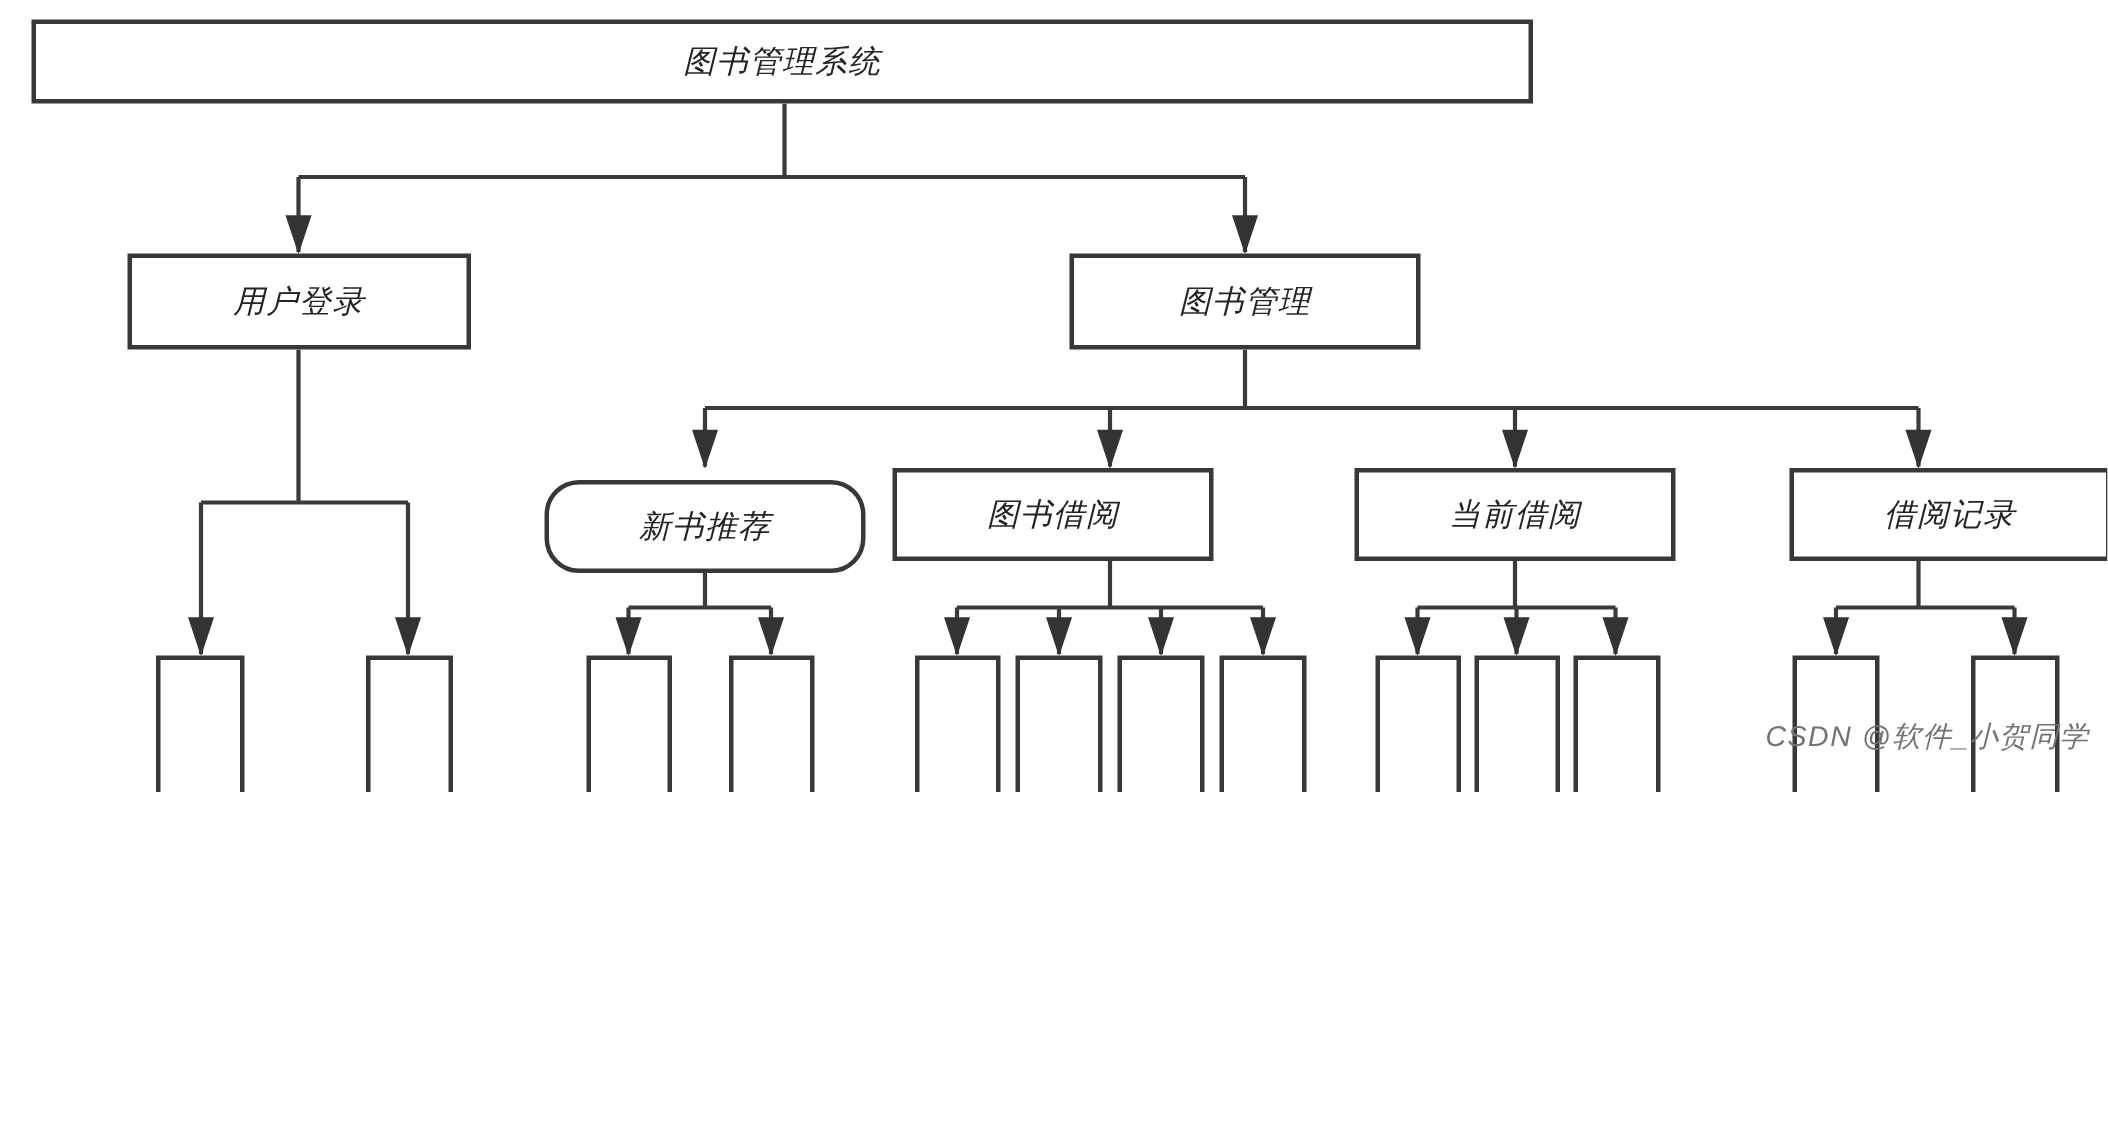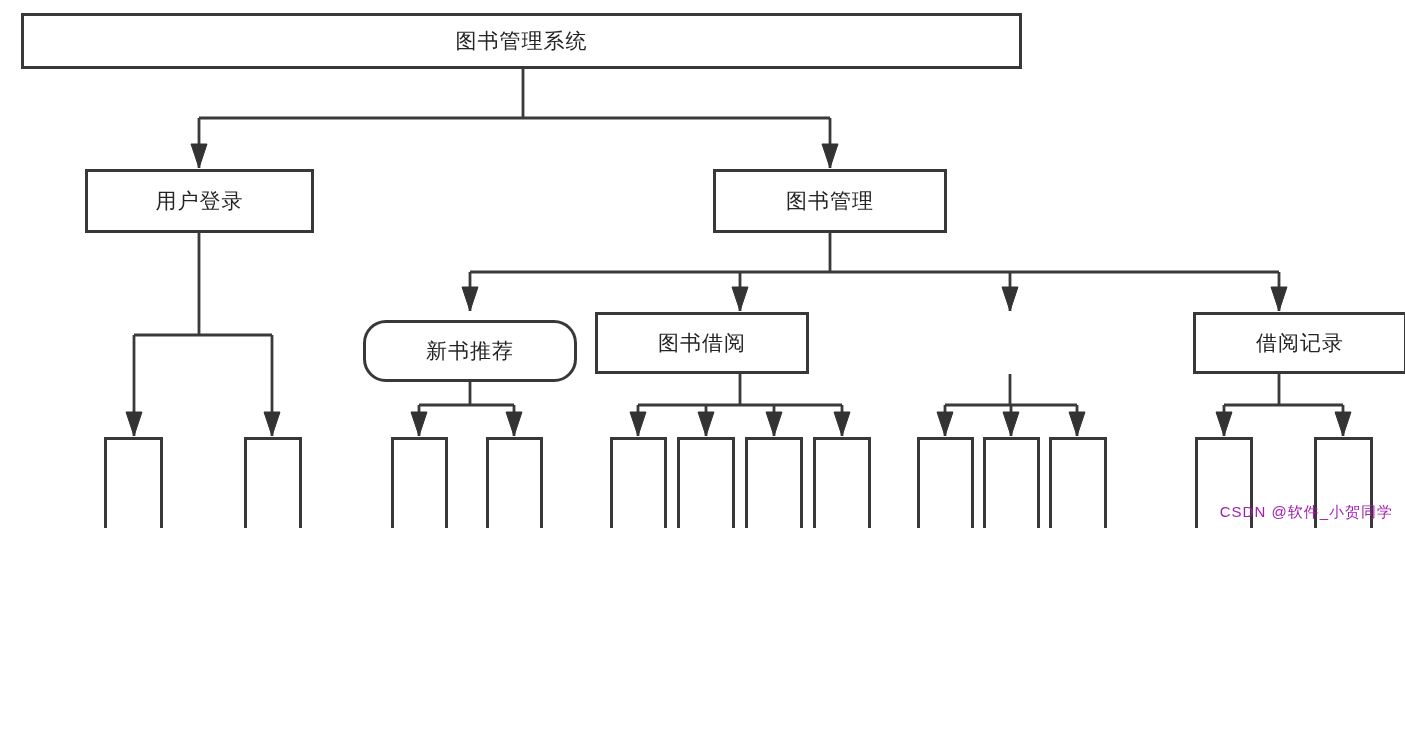--- a/index.html
+++ b/index.html
@@ -7,20 +7,21 @@
     padding: 0;
     background: #ffffff;
     font-family: "Liberation Sans", "DejaVu Sans", sans-serif;
   }
   .stage {
     position: relative;
     width: 1405px;
     height: 528px;
     background: #ffffff;
     overflow: hidden;
+    font-style: italic;
   }
   .connectors {
     position: absolute;
     left: 0;
     top: 0;
     width: 1405px;
     height: 747px;
     pointer-events: none;
   }
   .box {
@@ -43,23 +44,23 @@
   }
   .box.v span {
     writing-mode: vertical-rl;
     font-size: 21px;
     letter-spacing: 7px;
     line-height: 1;
   }
   .watermark {
     position: absolute;
     right: 12px;
-    bottom: 6px;
-    font-size: 15px;
-    color: #a21caf;
+    bottom: 24px;
+    font-size: 19px;
+    color: #737373;
     letter-spacing: 1px;
     white-space: nowrap;
   }
 </style>
 </head>
 <body>
 
 <div class="stage">
 
   <svg class="connectors" width="1405" height="747" viewBox="0 0 1405 747" xmlns="http://www.w3.org/2000/svg">
@@ -113,20 +114,23 @@
   <div class="box h" style="left:713px; top:169px; width:234px; height:64px;">
     <span>图书管理</span>
   </div>
 
   <div class="box h" style="left:363px; top:320px; width:214px; height:62px;border-radius:23px;">
     <span>新书推荐</span>
   </div>
   <div class="box h" style="left:595px; top:312px; width:214px; height:62px;">
     <span>图书借阅</span>
   </div>
+  <div class="box h" style="left:903px; top:312px; width:214px; height:62px;">
+    <span>当前借阅</span>
+  </div>
   <div class="box h" style="left:1172px; top:312px; width:214px; height:62px;margin-left:21px;">
     <span>借阅记录</span>
   </div>
 
   <div class="box v" style="left:104px; top:437px; width:59px; height:296px;">
     <span>用户登录</span>
   </div>
   <div class="box v" style="left:244px; top:437px; width:58px; height:296px;">
     <span>注销登录</span>
   </div>

